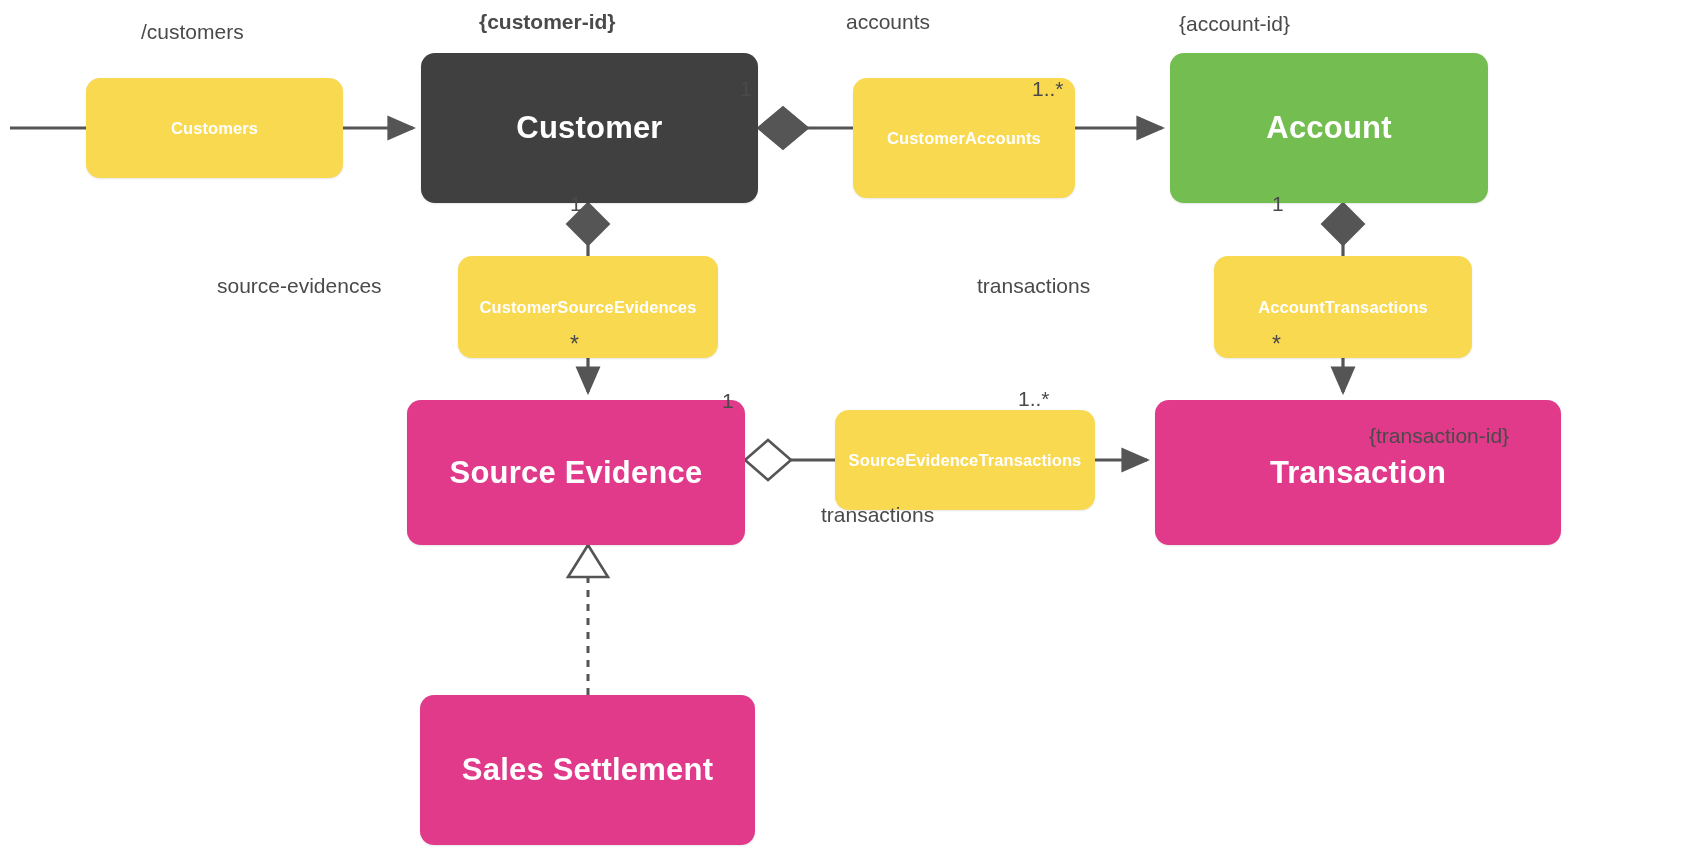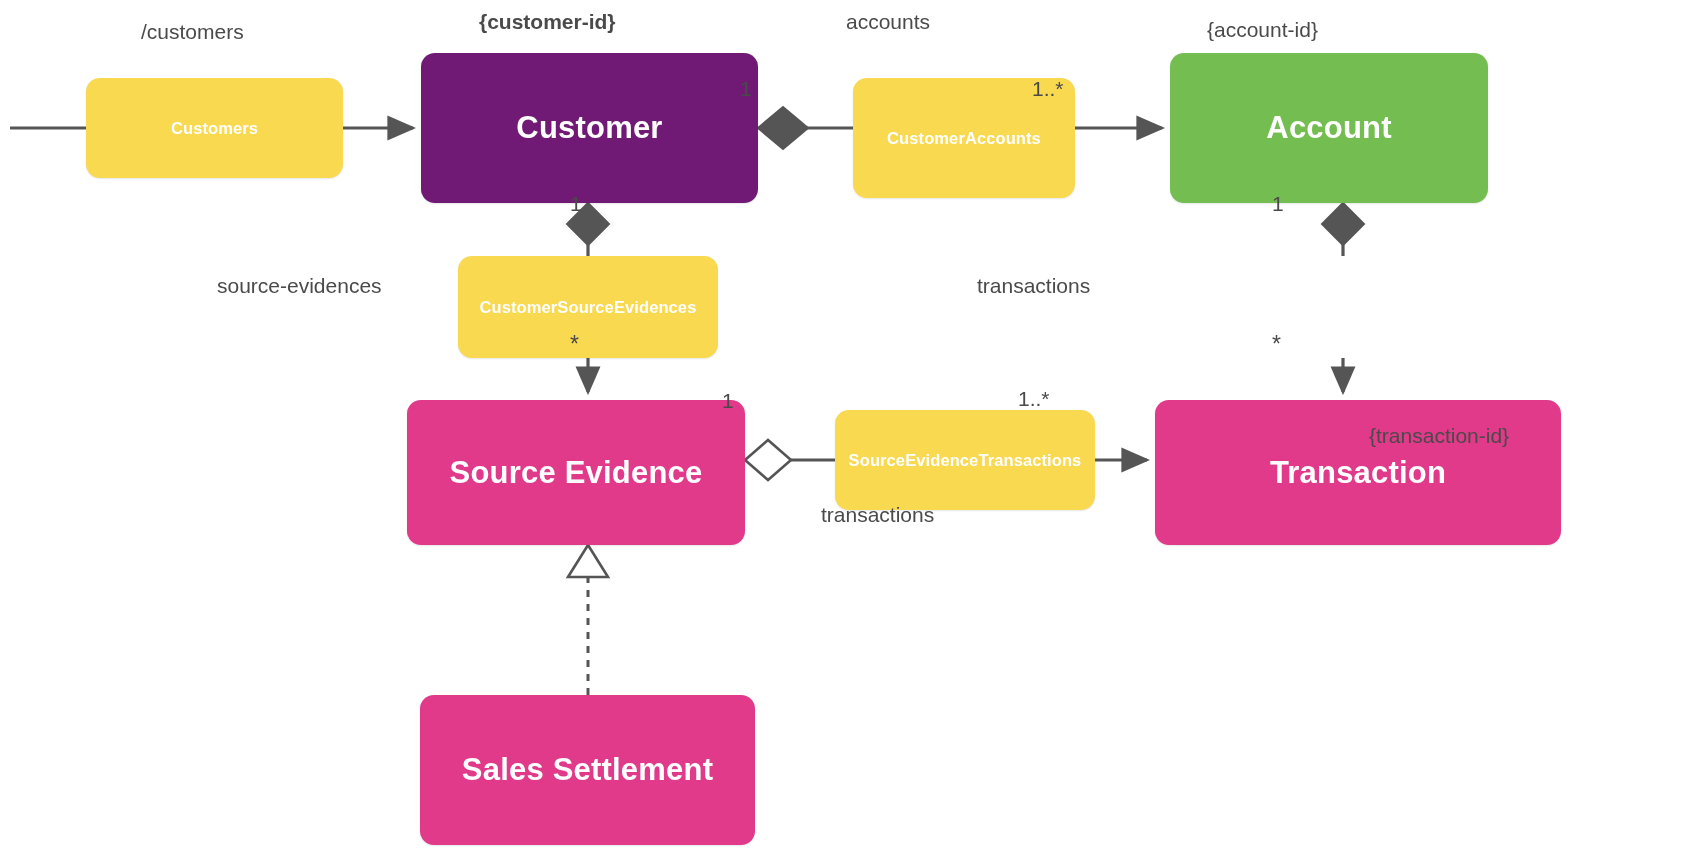--- a/index.html
+++ b/index.html
@@ -99,57 +99,60 @@
     <line x1="1095" y1="460" x2="1147" y2="460" stroke="#555555" stroke-width="3.2" marker-end="url(#arrowhead)"></line>
 
     <line x1="588" y1="695" x2="588" y2="572" stroke="#555555" stroke-width="3" stroke-dasharray="7,7"></line>
     <polygon points="588,545 608,577 568,577" fill="#ffffff" stroke="#555555" stroke-width="2.6"></polygon>
   </svg>
 
   <div class="node resource" style="left:86px; top:78px; width:257px; height:100px; background:#f9d950;">
     <span>Customers</span>
   </div>
 
-  <div class="node entity" style="left:421px; top:53px; width:337px; height:150px; background:#701a75;">
+  <div class="node entity" style="left:421px; top:53px; width:337px; height:150px; background:#404040;">
     <span>Customer</span>
   </div>
 
   <div class="node resource" style="left:853px; top:78px; width:222px; height:120px; background:#f9d950;">
     <span>CustomerAccounts</span>
   </div>
 
   <div class="node entity" style="left:1170px; top:53px; width:318px; height:150px; background:#74be51;">
     <span>Account</span>
   </div>
 
   <div class="node resource" style="left:458px; top:256px; width:260px; height:102px; background:#f9d950;">
     <span>CustomerSourceEvidences</span>
   </div>
 
+  <div class="node resource" style="left:1214px; top:256px; width:258px; height:102px; background:#f9d950;">
+    <span>AccountTransactions</span>
+  </div>
 
   <div class="node entity" style="left:407px; top:400px; width:338px; height:145px; background:#e13a8a;">
     <span>Source Evidence</span>
   </div>
 
   <div class="node resource" style="left:835px; top:410px; width:260px; height:100px; background:#f9d950;">
     <span>SourceEvidenceTransactions</span>
   </div>
 
   <div class="node entity" style="left:1155px; top:400px; width:406px; height:145px; background:#e13a8a;">
     <span>Transaction</span>
   </div>
 
   <div class="node entity" style="left:420px; top:695px; width:335px; height:150px; background:#e13a8a;">
     <span>Sales Settlement</span>
   </div>
 
   <div class="label" style="left:141px; top:20px;">/customers</div>
   <div class="label" style="left:479px; top:10px;font-weight:bold;">{customer-id}</div>
   <div class="label" style="left:846px; top:10px;">accounts</div>
-  <div class="label" style="left:1179px; top:18px;margin-left:28px;">{account-id}</div>
+  <div class="label" style="left:1179px; top:12px;">{account-id}</div>
   <div class="label" style="left:217px; top:274px;">source-evidences</div>
   <div class="label" style="left:977px; top:274px;">transactions</div>
   <div class="label" style="left:821px; top:503px;">transactions</div>
   <div class="label" style="left:1369px; top:424px;">{transaction-id}</div>
 
   <div class="mult" style="left:740px; top:77px;">1</div>
   <div class="mult" style="left:1032px; top:77px;">1..*</div>
   <div class="mult" style="left:570px; top:192px;">1</div>
   <div class="mult star" style="left:570px; top:331px;">*</div>
   <div class="mult" style="left:1272px; top:192px;">1</div>

